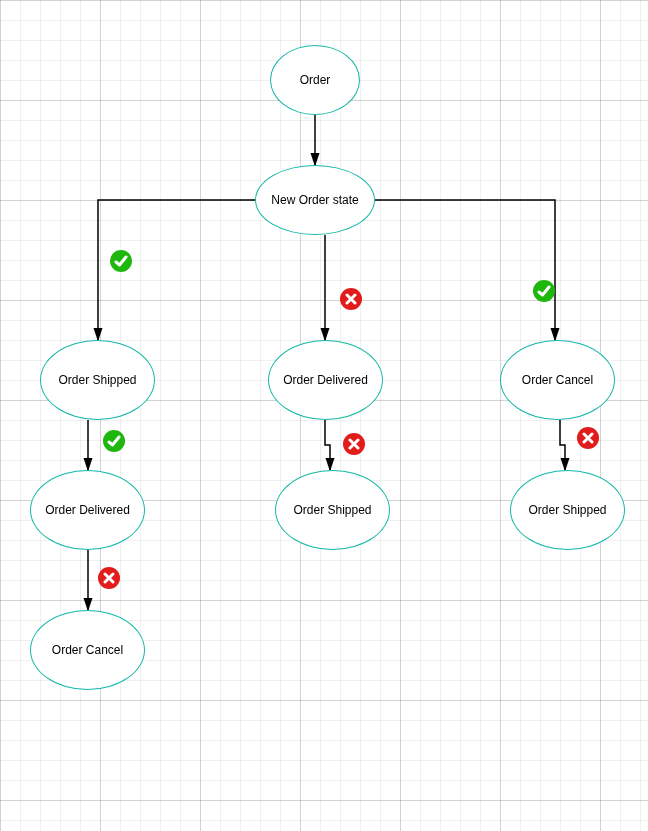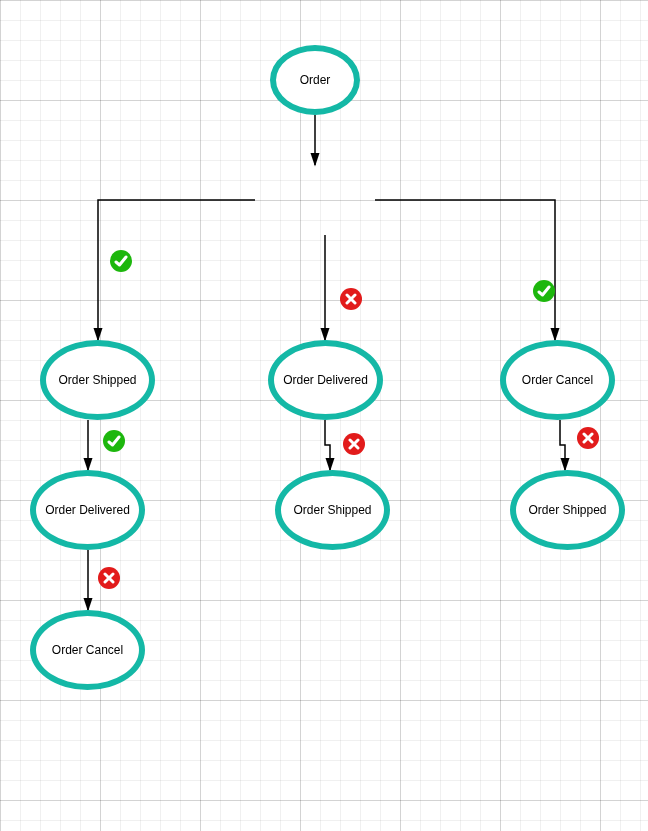--- a/index.html
+++ b/index.html
@@ -30,21 +30,21 @@
         100px 100px;
     }
     .canvas {
       position: absolute;
       top: 0; left: 0;
       width: 648px;
       height: 831px;
     }
     .node {
       position: absolute;
-      border: 6px solid #14b8a6;
+      border: 1px solid #14b8a6;
       background: #fff;
       border-radius: 50%;
       display: flex;
       align-items: center;
       justify-content: center;
       font-size: 12px;
       text-align: center;
       padding: 4px;
       line-height: 1.2;
     }
@@ -96,20 +96,23 @@
 
     <polyline points="560,420 560,445 565,445 565,470" fill="none" stroke="#000" stroke-width="1.5" marker-end="url(#arrow)"></polyline>
 
     <line x1="88" y1="550" x2="88" y2="610" stroke="#000" stroke-width="1.5" marker-end="url(#arrow)"></line>
   </svg>
 
   <div class="node" style="left:270px; top:45px; width:90px; height:70px;">
     <span>Order</span>
   </div>
 
+  <div class="node" style="left:255px; top:165px; width:120px; height:70px;">
+    <span>New Order state</span>
+  </div>
 
   <div class="node" style="left:40px; top:340px; width:115px; height:80px;">
     <span>Order Shipped</span>
   </div>
   <div class="node" style="left:268px; top:340px; width:115px; height:80px;">
     <span>Order Delivered</span>
   </div>
   <div class="node" style="left:500px; top:340px; width:115px; height:80px;">
     <span>Order Cancel</span>
   </div>

